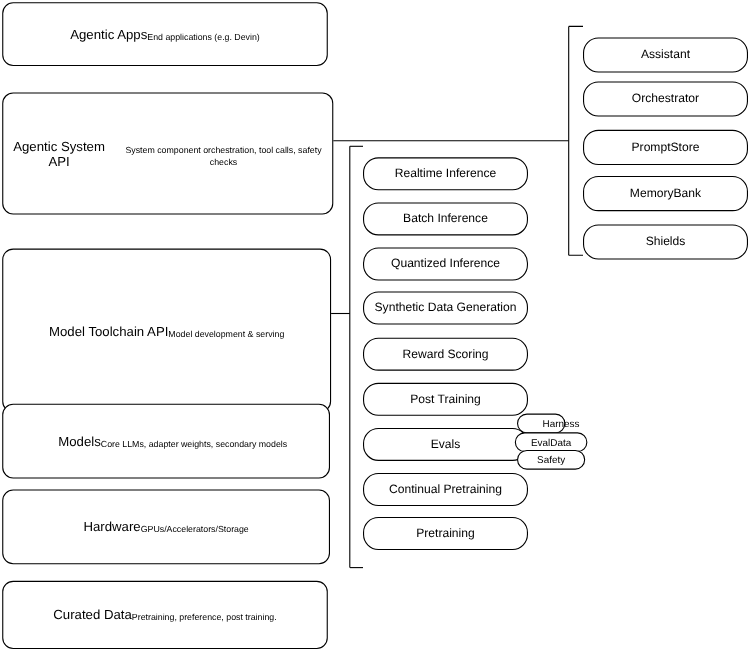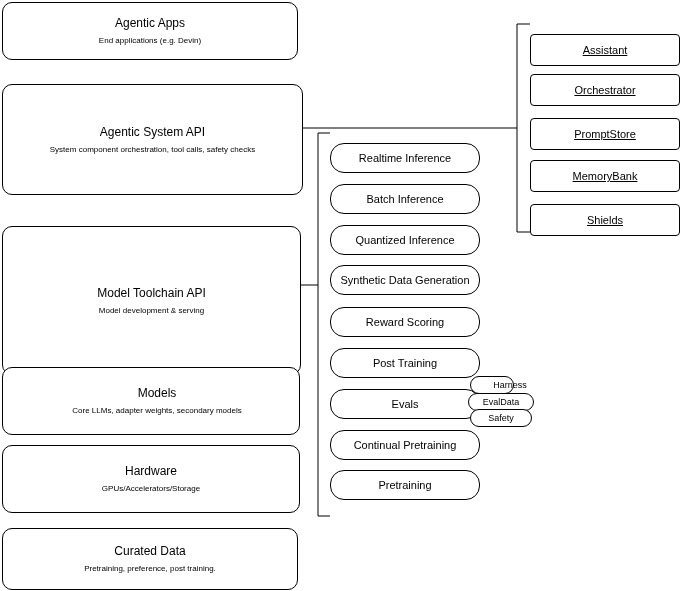--- a/index.html
+++ b/index.html
@@ -25,41 +25,39 @@
     width: 682px;
     height: 591px;
     pointer-events: none;
   }
   .node {
     position: absolute;
     box-sizing: border-box;
     border: 1px solid #000000;
     background: #ffffff;
     display: flex;
-    flex-direction: column;
     align-items: center;
     justify-content: center;
     text-align: center;
   }
   .layer {
     border-radius: 10px;
   }
   .layer .title {
     font-size: 12px;
     line-height: 14px;
   }
   .layer .subtitle {
     font-size: 8px;
     line-height: 11px;
     margin-top: 5px;
   }
   .api-node {
-    border-radius: 4px;
+    border-radius: 14px;
     font-size: 11px;
-    text-decoration: underline;
   }
   .pill {
     border-radius: 14px;
     font-size: 11px;
     text-align: center;
   }
   .tag {
     border-radius: 9px;
     font-size: 9px;
     z-index: 5;

